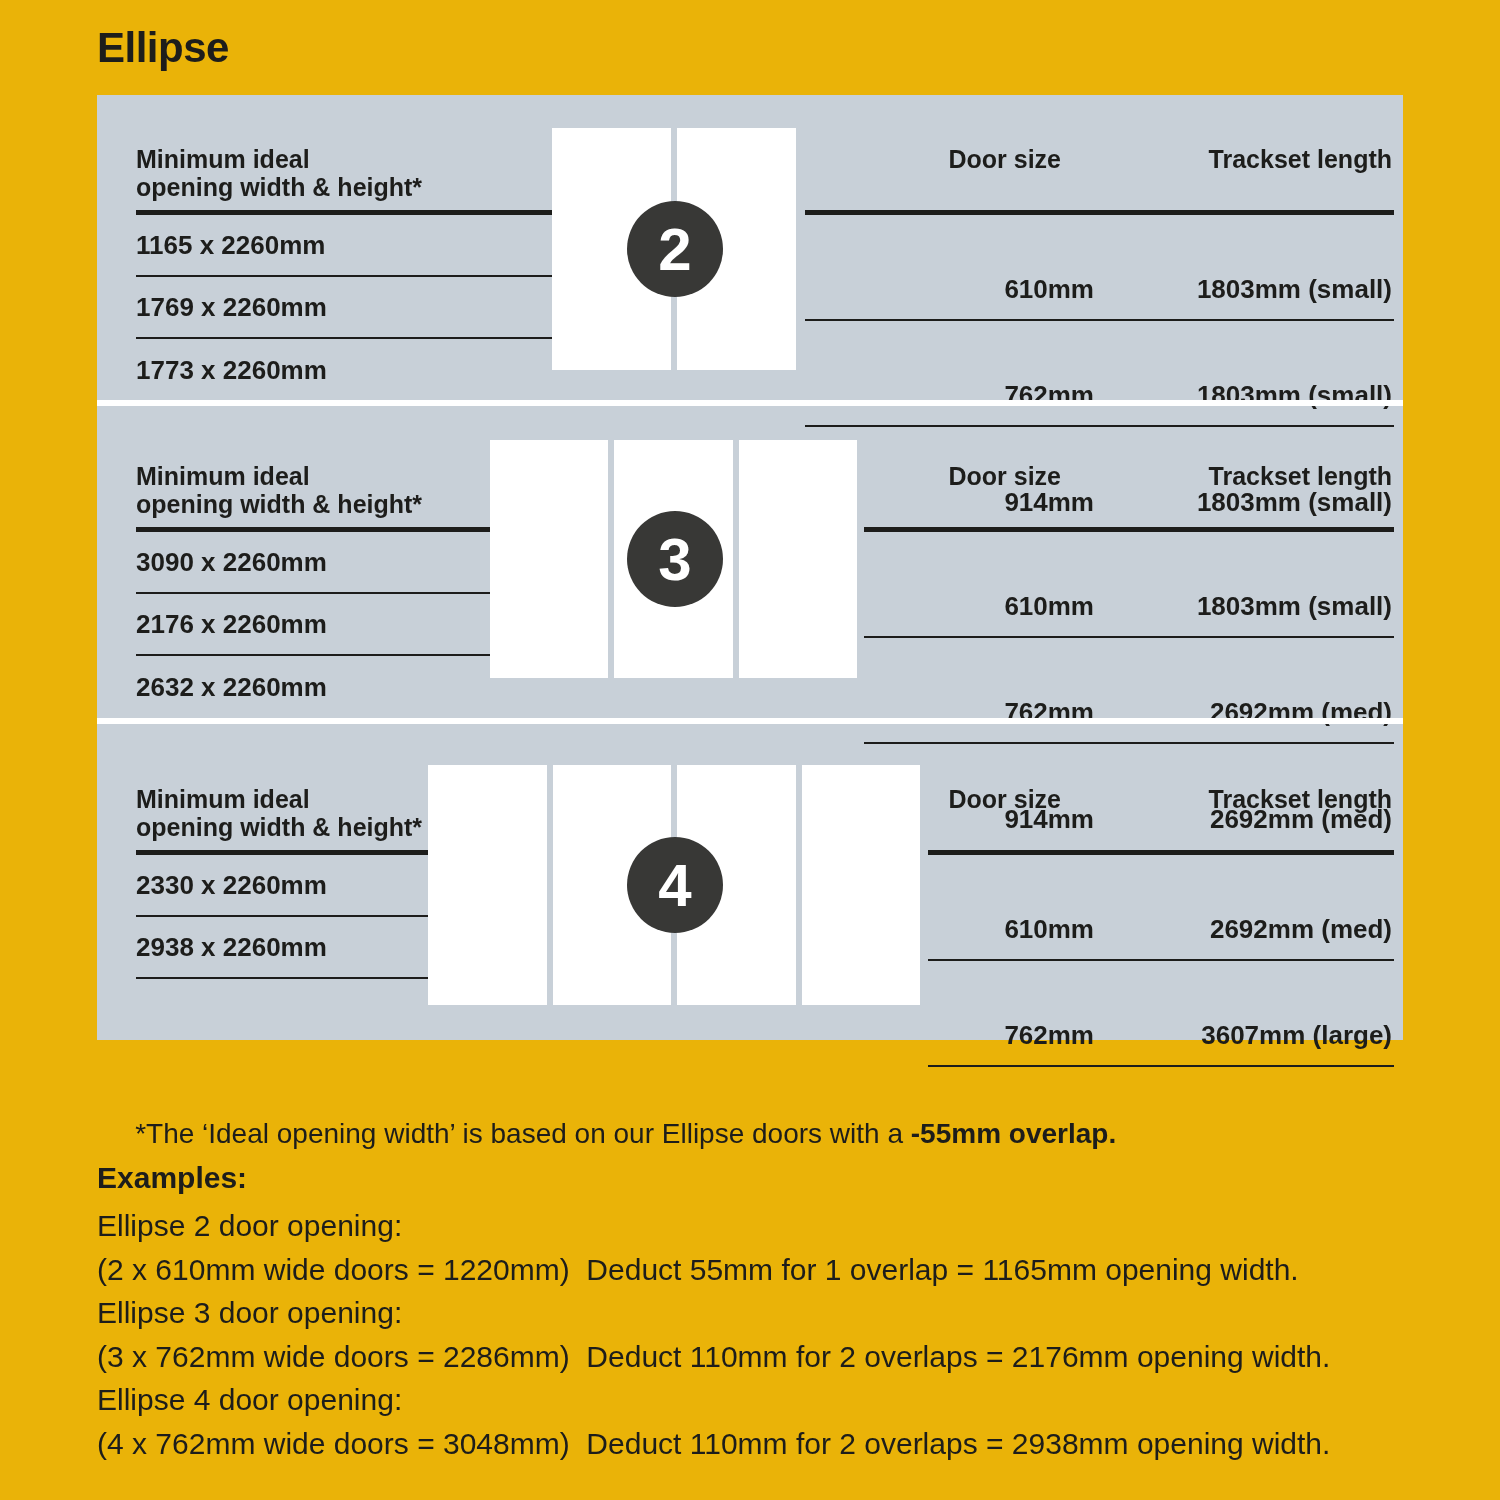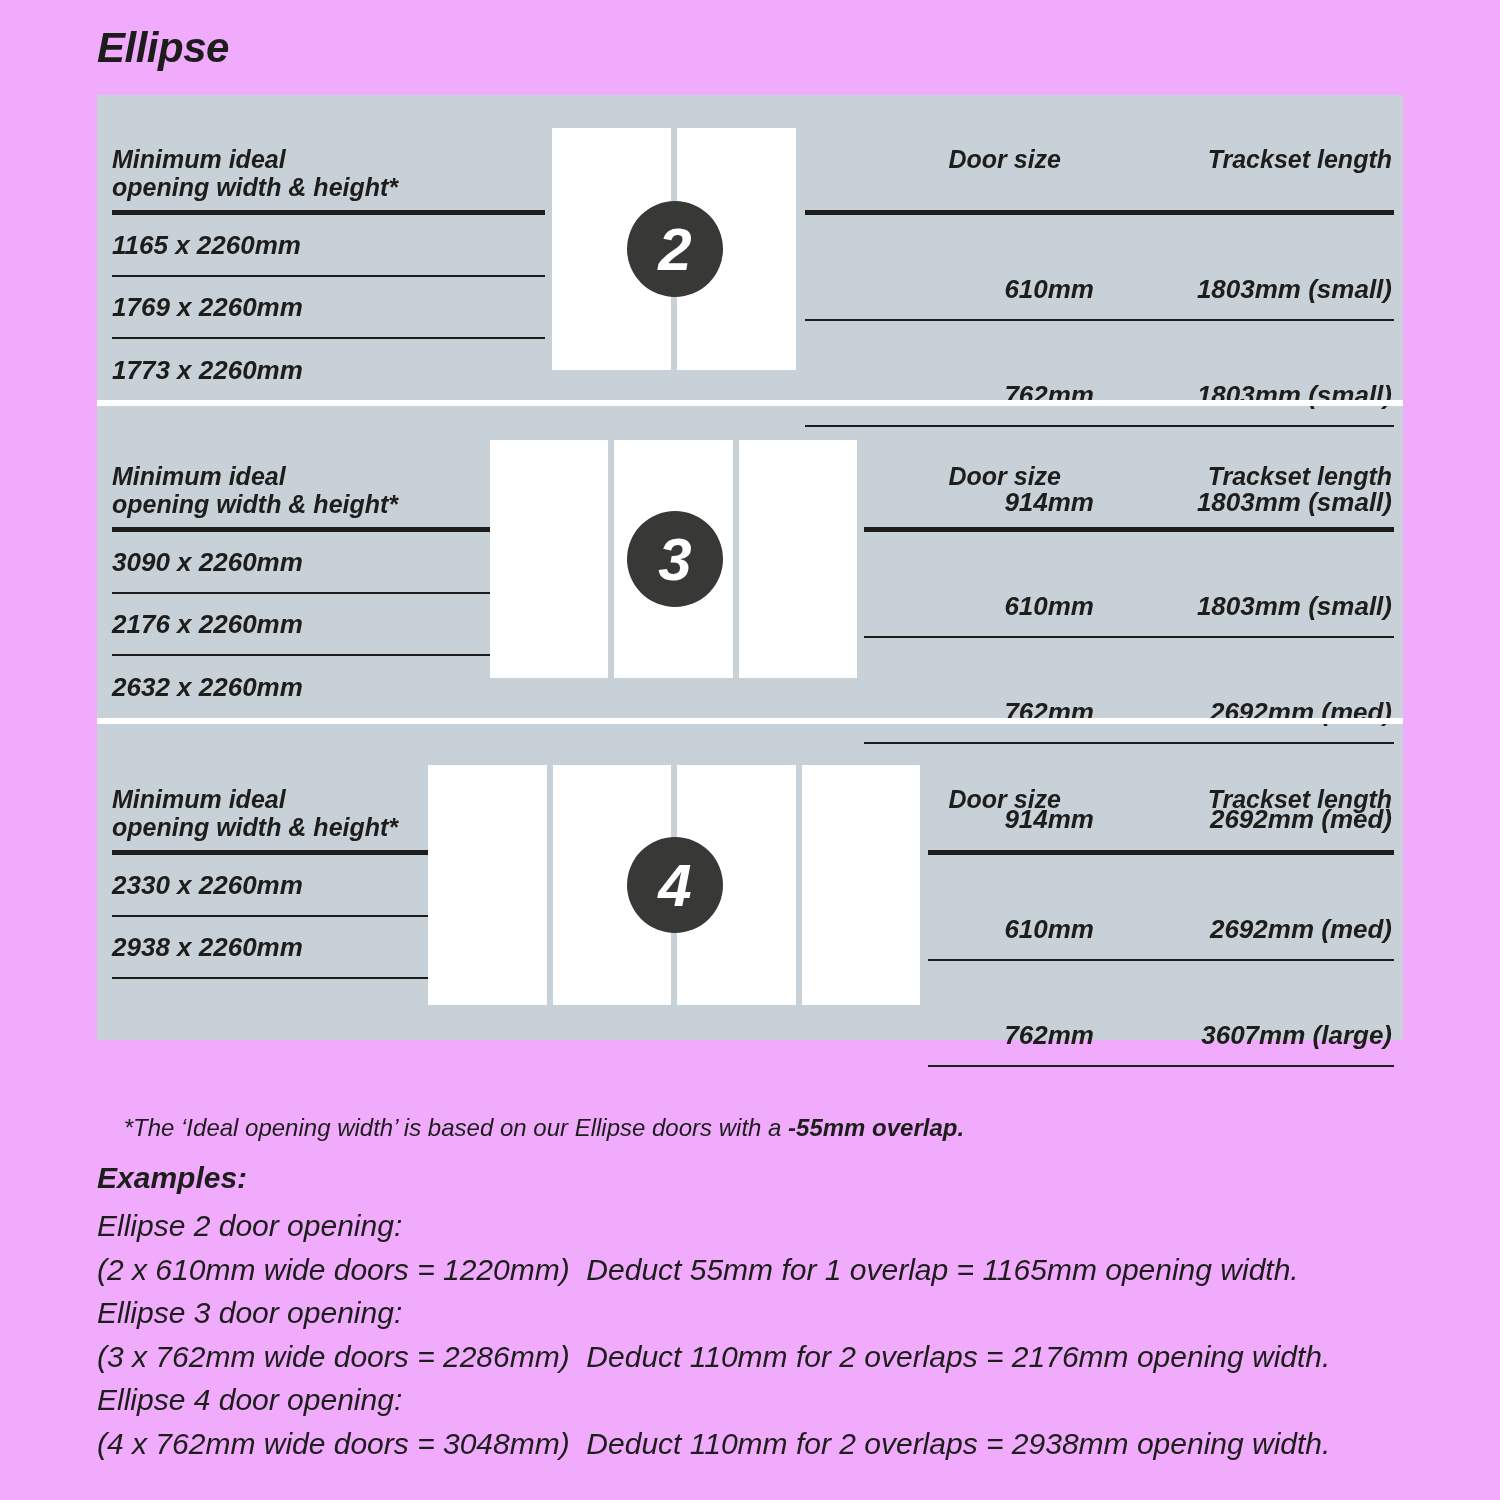--- a/index.html
+++ b/index.html
@@ -4,43 +4,43 @@
 <style>
   :root{
     --panel_bg:#c8d0d8;
     --ink:#1d1d1b;
     --badge_bg:#383836;
     --door:#ffffff;
     --sep:#ffffff;
   }
   *{margin:0;padding:0;box-sizing:border-box;}
   body{background:#ffffff;font-family:"Liberation Sans","DejaVu Sans",sans-serif;color:var(--ink);}
-  .page{position:relative;width:1500px;height:1500px;background:#f0abfc;overflow:hidden;font-style:italic;}
+  .page{position:relative;width:1500px;height:1500px;background:#eab308;overflow:hidden;}
   .page-title{position:absolute;left:97px;top:24px;font-size:42px;font-weight:bold;letter-spacing:-0.5px;}
   .panel{position:absolute;left:97px;top:95px;width:1306px;height:945px;background:var(--panel_bg);}
   .section{position:absolute;left:0;width:100%;}
   .separator{position:absolute;left:0;width:100%;height:6px;background:var(--sep);}
   
-  .ltable{position:absolute;}
+  .ltable{position:absolute;margin-left:24px;}
   .rtable{position:absolute;}
   .head{height:70px;border-bottom:5px solid var(--ink);}
   .head .hline{font-size:25px;line-height:28px;font-weight:bold;}
   .rhead{display:grid;grid-template-columns:1fr 298px;gap:33px;}
   .rhead .hline{text-align:right;padding-right:2px;white-space:nowrap;}
   .row{height:62px;display:flex;align-items:center;border-bottom:2px solid var(--ink);font-size:26px;font-weight:bold;white-space:nowrap;}
   .rrow{display:grid;grid-template-columns:1fr 298px;align-items:center;margin-top:44px;}
   .rrow span{text-align:right;padding-right:2px;}
   .no-line{border-bottom:none;}
   
   .doors{position:absolute;display:flex;gap:6px;}
   .door{flex:1;background:var(--door);}
   .badge{position:absolute;width:96px;height:96px;border-radius:50%;background:var(--badge_bg);
          color:#ffffff;font-size:60px;font-weight:bold;display:flex;align-items:center;justify-content:center;}
   
-  .footnote{position:absolute;left:97px;top:1086px;font-size:24px;white-space:pre-wrap;}
+  .footnote{position:absolute;left:104px;top:1086px;font-size:28px;white-space:pre-wrap;}
   .footnote .bold{font-weight:bold;}
   .examples-heading{position:absolute;left:97px;top:1161px;font-size:30px;font-weight:bold;}
   .examples{position:absolute;left:97px;top:1204px;font-size:30px;line-height:43.5px;}
   .examples div{white-space:pre-wrap;}
 </style>
 </head>
 <body>
 
 <div class="page">
 

